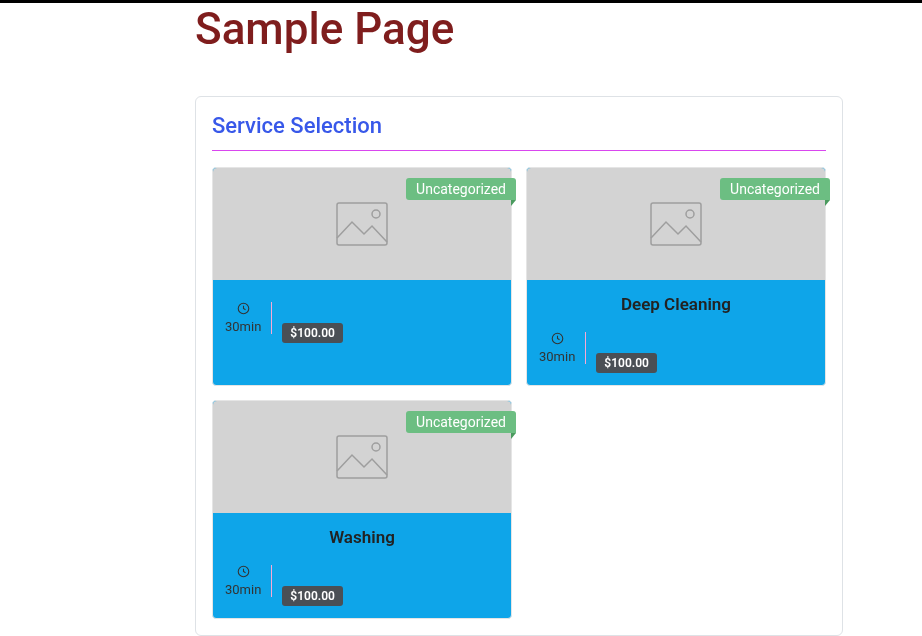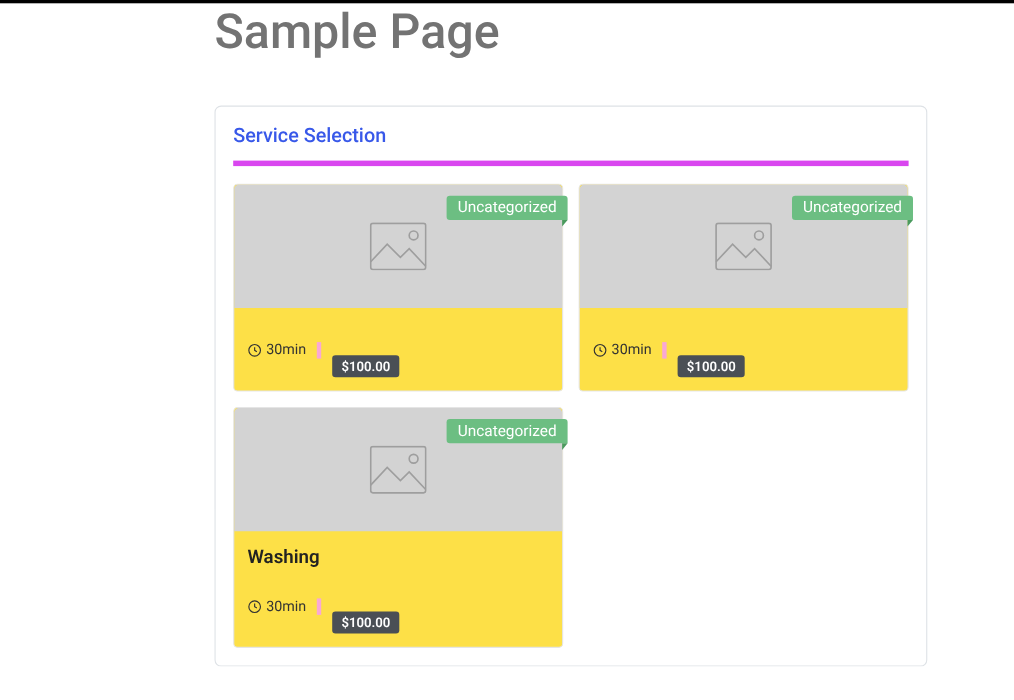--- a/index.html
+++ b/index.html
@@ -9,54 +9,55 @@
     color: #212529;
   }
   .topbar {
     height: 3px;
     background: #000;
     width: 100%;
   }
   .page-title {
     font-size: 44px;
     font-weight: 500;
-    color: #737373;
+    color: #7f1d1d;
     margin-left: 195px;
     margin-top: 0;
     line-height: 1.2;
   }
   .main-card {
     margin: 40px 0 0 195px;
     width: 648px;
     border: 1px solid #dee2e6;
     border-radius: 6px;
     padding: 16px;
     background: #fff;
   }
   .section-title {
     color: #3858e9;
-    font-size: 18px;
+    font-size: 22px;
     font-weight: 500;
     padding-bottom: 12px;
-    border-bottom: 5px solid #d946ef;
+    border-bottom: 1px solid #d946ef;
     margin-bottom: 16px;
   }
   .cards-grid {
     display: flex;
     flex-wrap: wrap;
     gap: 14px;
   }
   .service-card {
     width: 300px;
     border: 1px solid #e5e5e5;
     border-radius: 4px;
     overflow: visible;
-    background: #fde047;
+    background: #0ea5e9;
     cursor: pointer;
     position: relative;
+    text-align: center;
   }
   .card-image {
     background: #d3d3d3;
     height: 112px;
     display: flex;
     align-items: center;
     justify-content: center;
     position: relative;
     border-top-left-radius: 4px;
     border-top-right-radius: 4px;
@@ -99,21 +100,22 @@
     align-items: center;
     gap: 10px;
     font-size: 13px;
   }
   .duration {
     display: flex;
     align-items: center;
     gap: 4px;
     color: #333;
     padding-right: 10px;
-    border-right: 4px solid #f9a8d4;
+    border-right: 1px solid #f9a8d4;
+    flex-direction: column;
   }
   .clock-icon {
     width: 13px;
     height: 13px;
   }
   .price-badge {
     background: #4a4f55;
     color: #fff;
     font-size: 12px;
     font-weight: 600;
@@ -160,20 +162,21 @@
     <div class="service-card">
       <div class="card-image">
         <svg class="placeholder-icon" viewBox="0 0 52 44" fill="none" stroke="#9e9e9e" stroke-width="1.5">
           <rect x="1" y="1" width="50" height="42" rx="2"></rect>
           <circle cx="40" cy="12" r="4"></circle>
           <polyline points="1,36 16,20 28,32 36,24 51,40"></polyline>
         </svg>
         <div class="category-badge">Uncategorized</div>
       </div>
       <div class="card-body">
+        <div class="service-name">Deep Cleaning</div>
         <div class="meta-row">
           <span class="duration">
             <svg class="clock-icon" viewBox="0 0 16 16" fill="none" stroke="#333" stroke-width="1.3">
               <circle cx="8" cy="8" r="6.5"></circle>
               <polyline points="8,4.5 8,8 10.5,9.5"></polyline>
             </svg>
             <span>30min</span>
           </span>
           <span class="price-badge">$100.00</span>
         </div>

